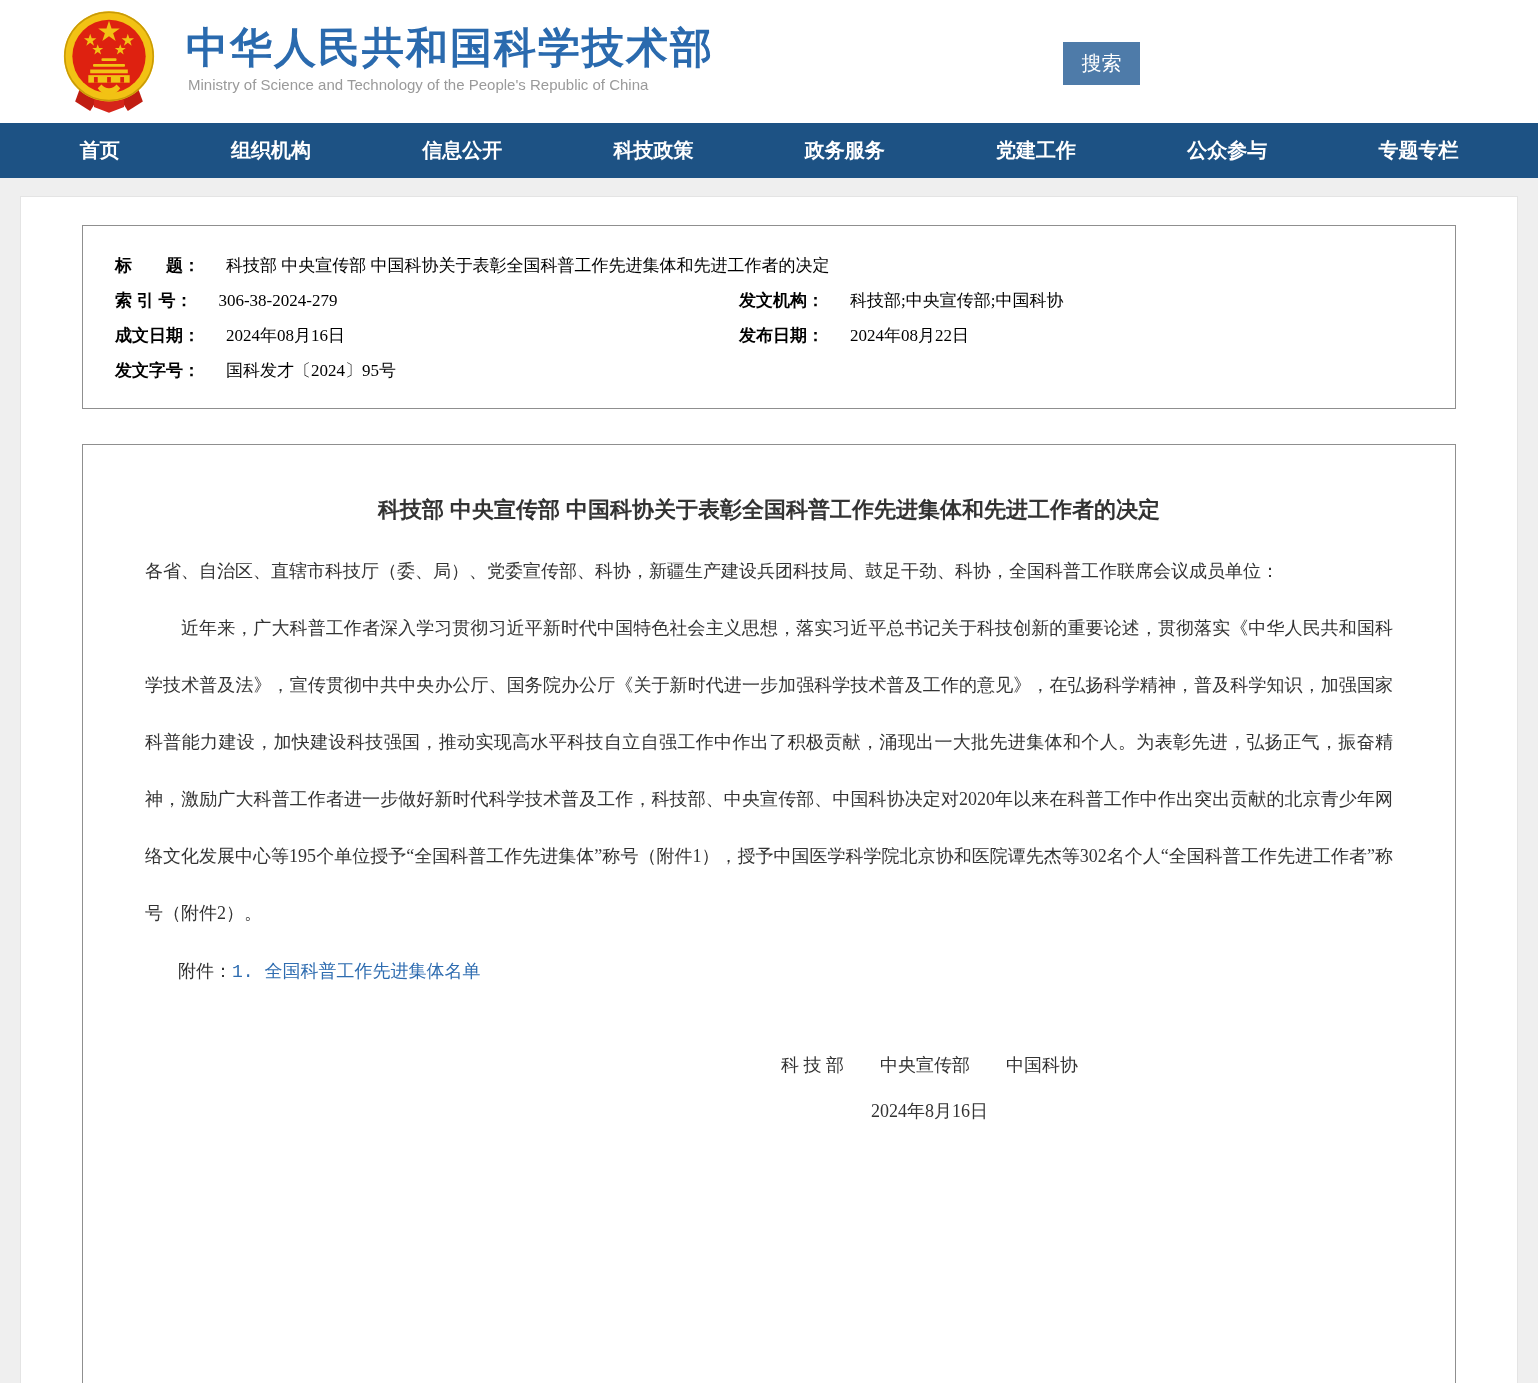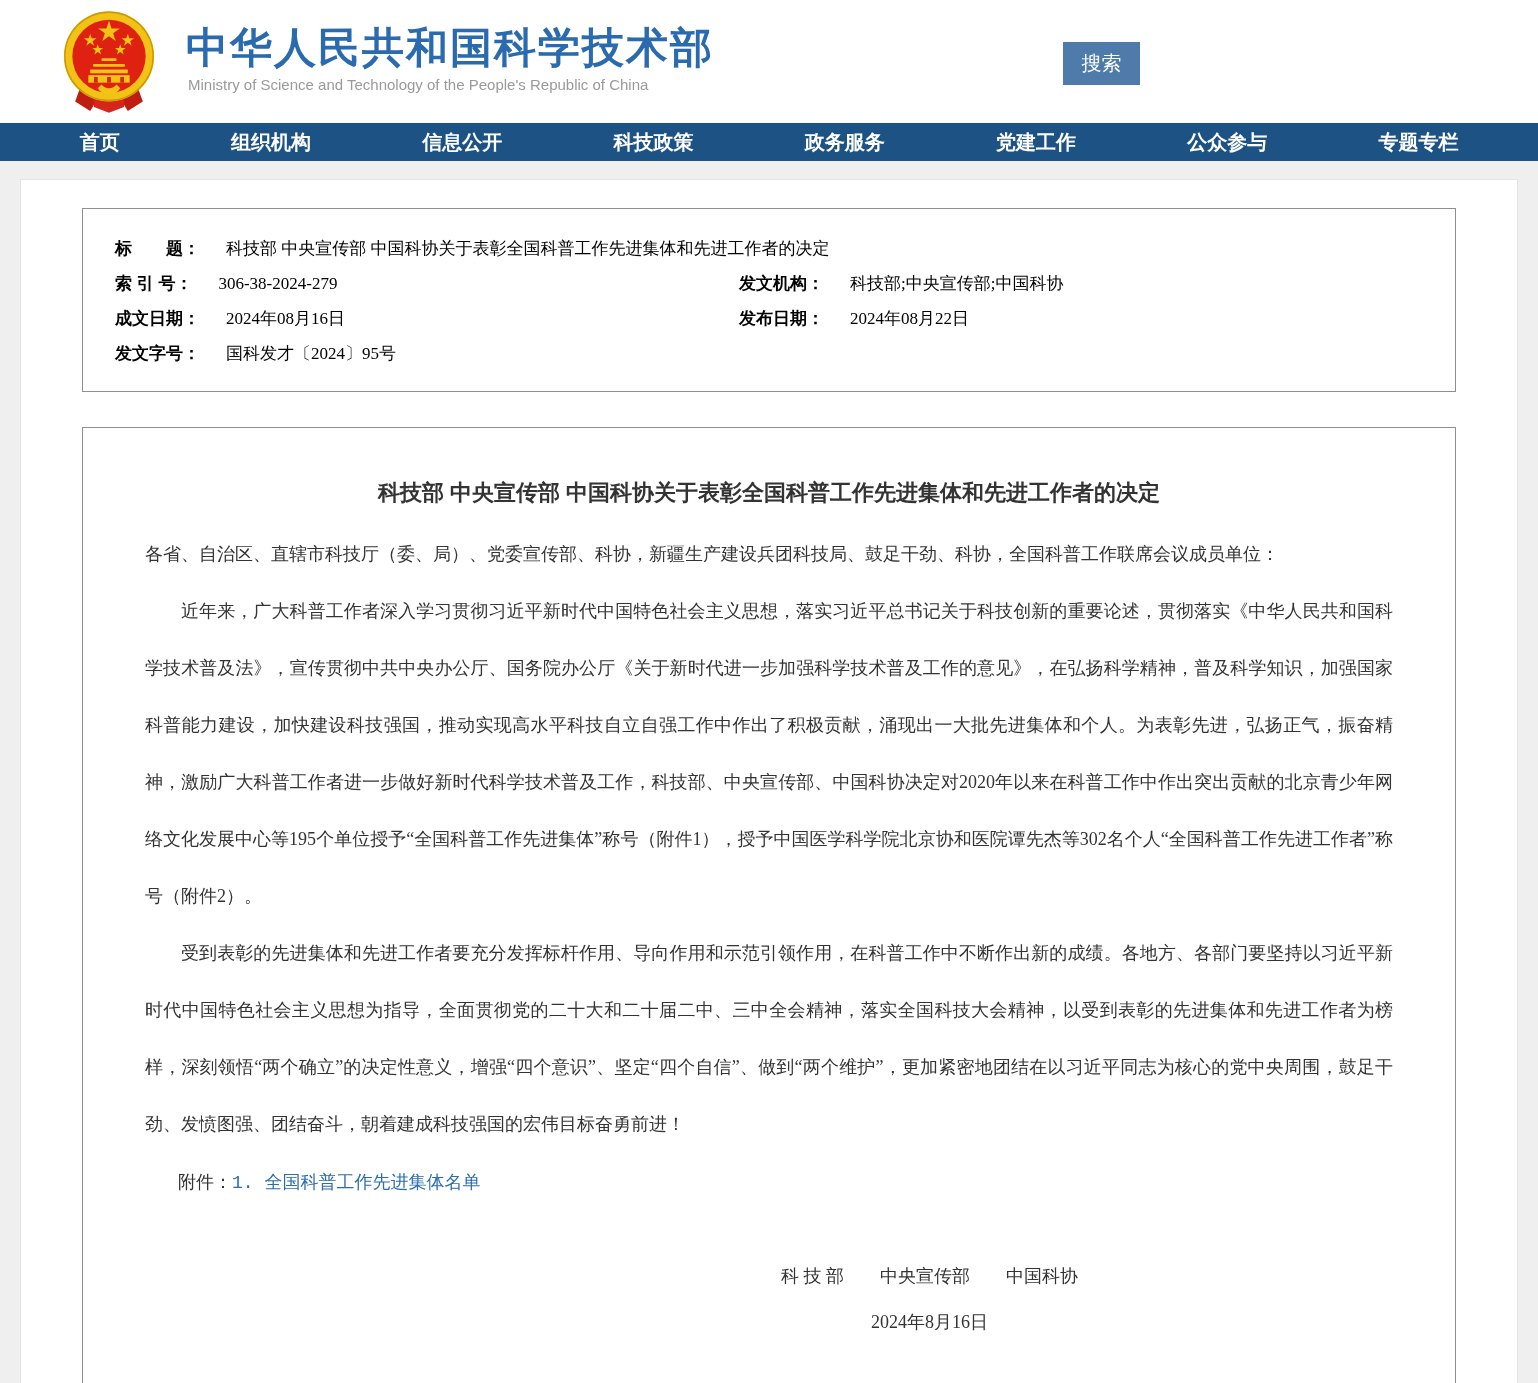--- a/index.html
+++ b/index.html
@@ -37,21 +37,21 @@
   .search-input::placeholder { color: #999; }
   .search-btn {
     width: 77px; height: 43px;
     background: #4e7ba9; color: #ffffff;
     border: none; font-size: 20px; cursor: pointer;
     font-family: "Liberation Sans", sans-serif;
   }
 
   
   .nav {
-    width: 1538px; height: 38px;
+    width: 1538px; height: 55px;
     background: #1d5284;
     display: flex; justify-content: space-around; align-items: center;
     padding: 0 24px;
   }
   .nav-item {
     color: #ffffff; font-size: 20px; font-weight: 600;
     cursor: pointer; white-space: nowrap;
   }
 
   
@@ -181,21 +181,20 @@
       <span class="meta-value">国科发才〔2024〕95号</span>
     </div>
   </div>
 
   <div class="article-box">
     <div class="article-title">科技部 中央宣传部 中国科协关于表彰全国科普工作先进集体和先进工作者的决定</div>
 
     <div class="article-body">
       <p class="para">各省、自治区、直辖市科技厅（委、局）、党委宣传部、科协，新疆生产建设兵团科技局、鼓足干劲、科协，全国科普工作联席会议成员单位：</p>
       <p class="para indent">近年来，广大科普工作者深入学习贯彻习近平新时代中国特色社会主义思想，落实习近平总书记关于科技创新的重要论述，贯彻落实《中华人民共和国科学技术普及法》，宣传贯彻中共中央办公厅、国务院办公厅《关于新时代进一步加强科学技术普及工作的意见》，在弘扬科学精神，普及科学知识，加强国家科普能力建设，加快建设科技强国，推动实现高水平科技自立自强工作中作出了积极贡献，涌现出一大批先进集体和个人。为表彰先进，弘扬正气，振奋精神，激励广大科普工作者进一步做好新时代科学技术普及工作，科技部、中央宣传部、中国科协决定对2020年以来在科普工作中作出突出贡献的北京青少年网络文化发展中心等195个单位授予“全国科普工作先进集体”称号（附件1），授予中国医学科学院北京协和医院谭先杰等302名个人“全国科普工作先进工作者”称号（附件2）。</p>
-      <p class="para indent">受到表彰的先进集体和先进工作者要充分发挥标杆作用、导向作用和示范引领作用，在科普工作中不断作出新的成绩。各地方、各部门要坚持以习近平新时代中国特色社会主义思想为指导，全面贯彻党的二十大和二十届二中、三中全会精神，落实全国科技大会精神，以受到表彰的先进集体和先进工作者为榜样，深刻领悟“两个确立”的决定性意义，增强“四个意识”、坚定“四个自信”、做到“两个维护”，更加紧密地团结在以习近平同志为核心的党中央周围，鼓足干劲、发愤图强、团结奋斗，朝着建成科技强国的宏伟目标奋勇前进！</p>
 
       <div class="attach-line first">
         <span>附件：</span><a class="attach-link">1. 全国科普工作先进集体名单</a>
       </div>
 
       <div class="sign-block">
         <div class="sign-names">科 技 部　　中央宣传部　　中国科协</div>
         <div class="sign-date">2024年8月16日</div>
       </div>
 

